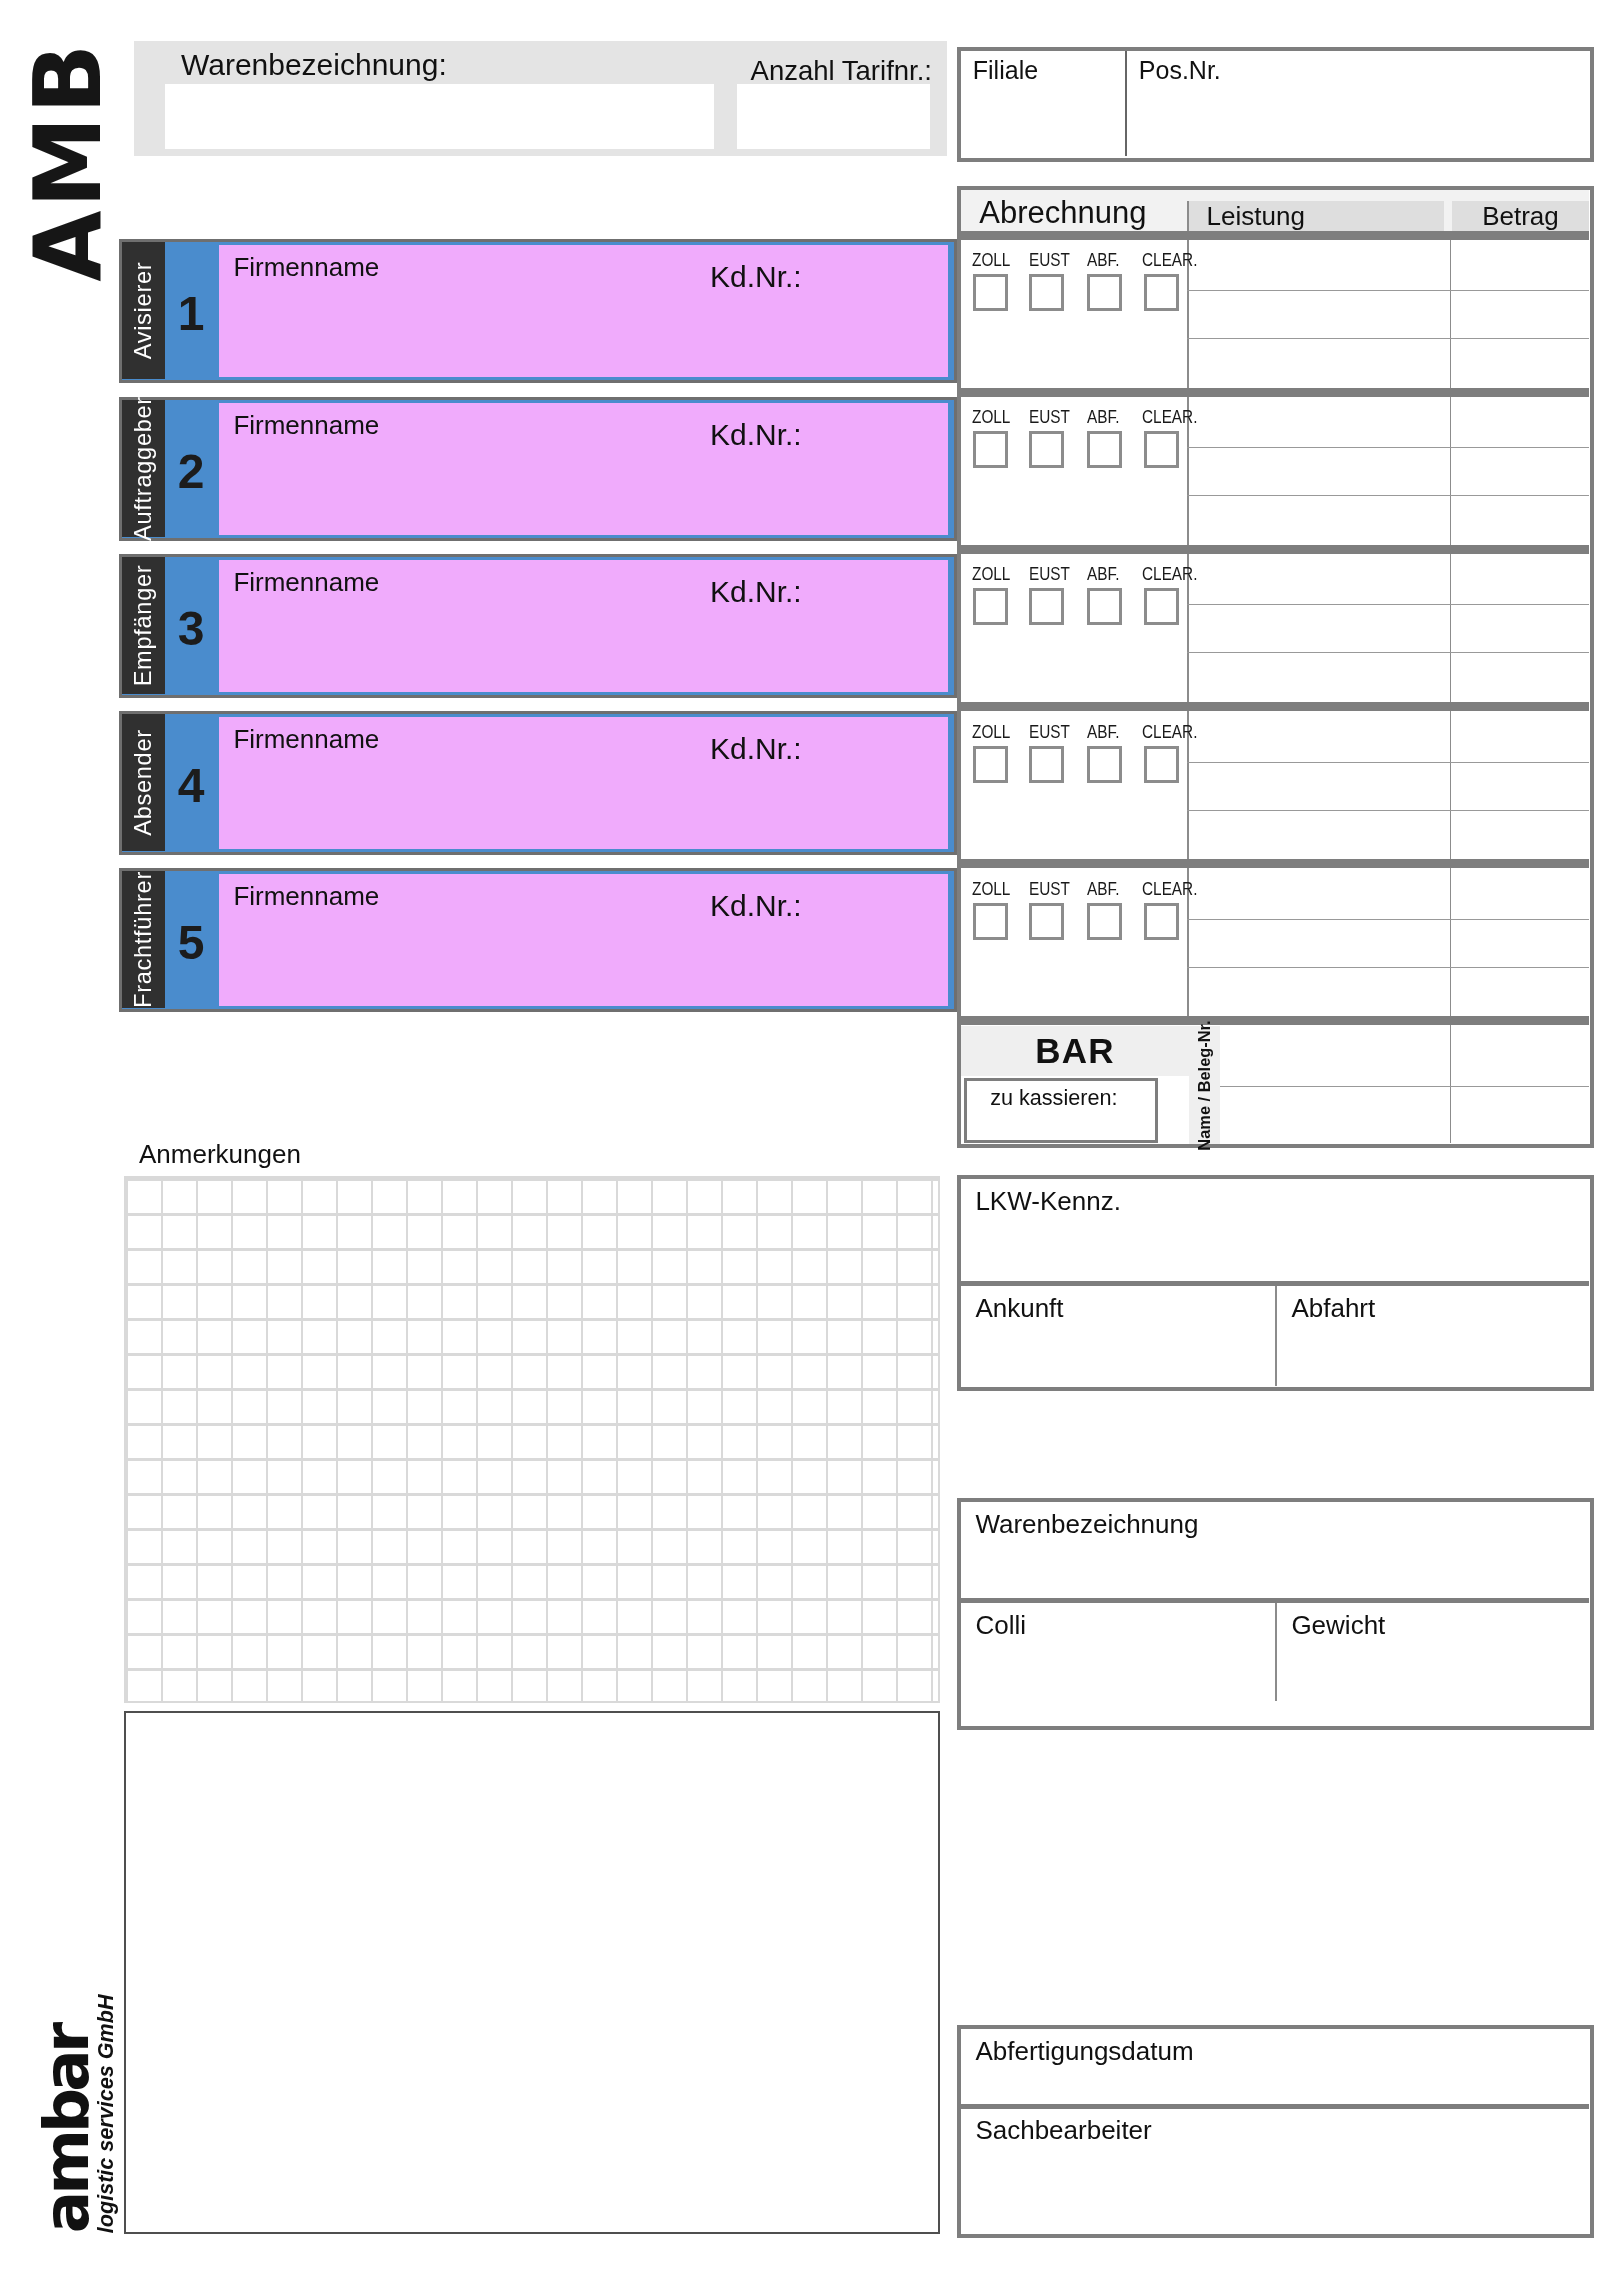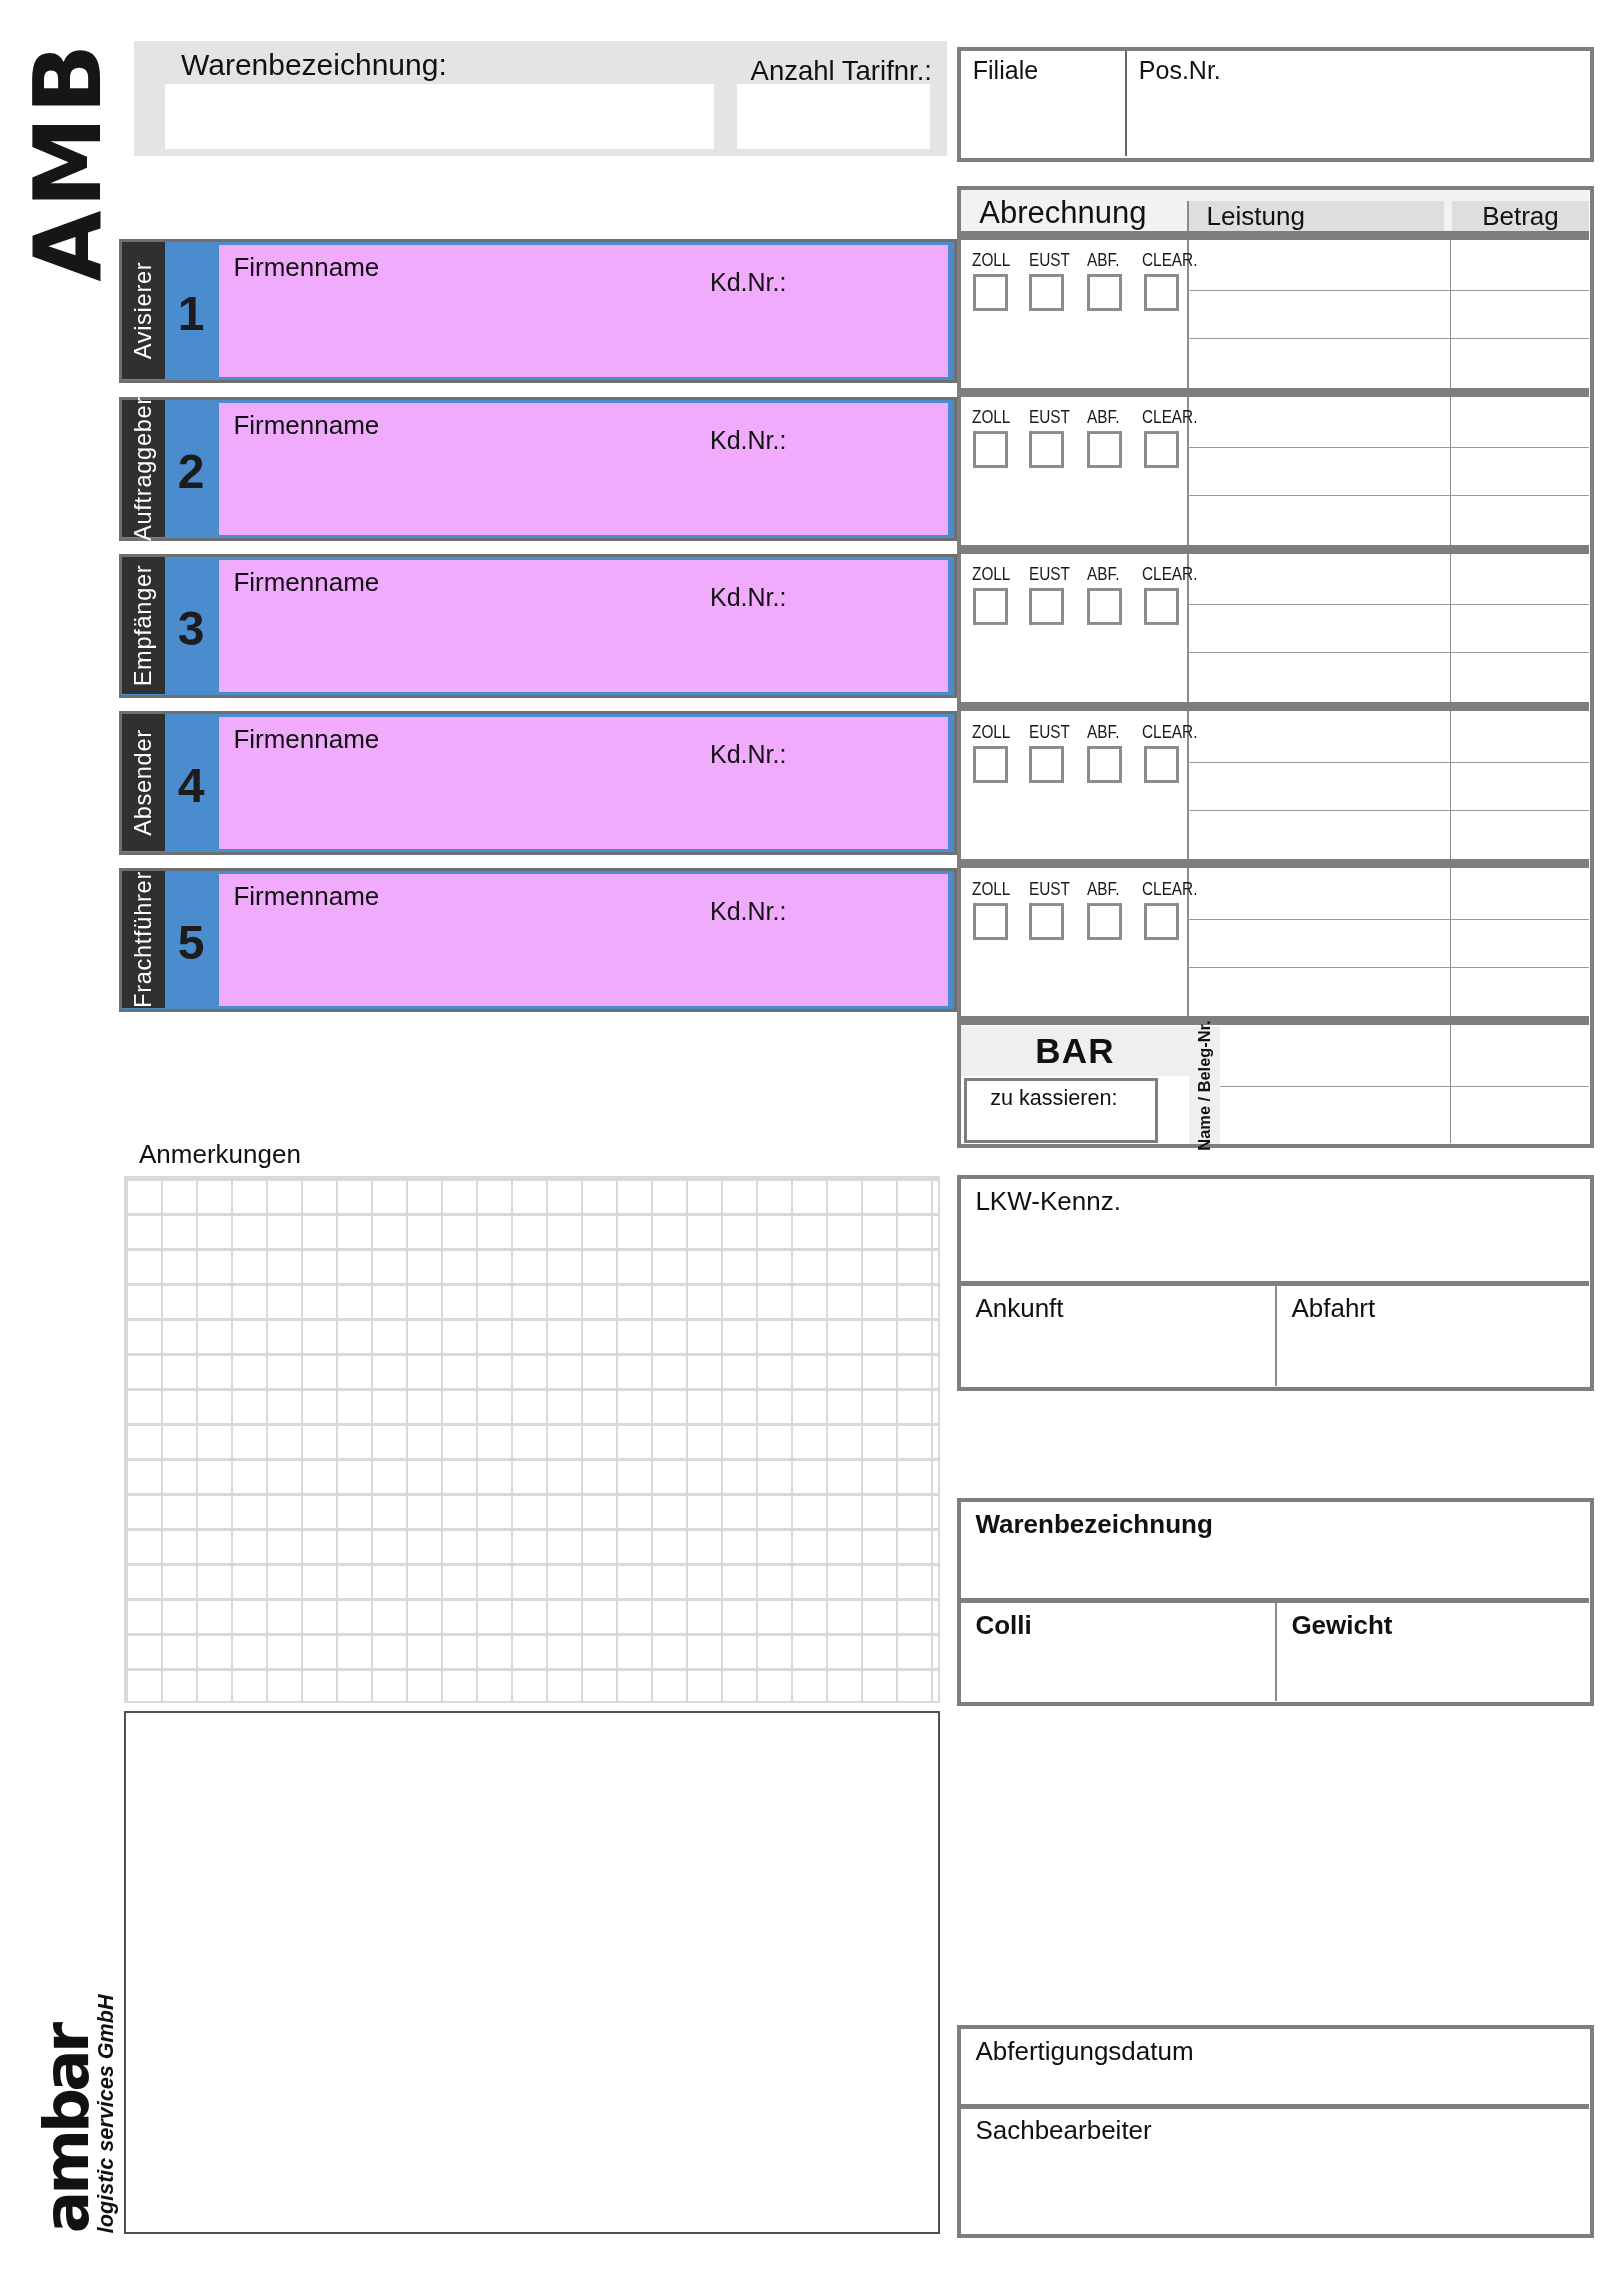--- a/index.html
+++ b/index.html
@@ -33,21 +33,21 @@
   
   .prow{position:absolute;left:119px;width:838px;height:144px;
         border:3.3px solid #6f6f6f;box-sizing:border-box;background:#4a8ccd;}
   .r1{top:239px;} .r2{top:397px;} .r3{top:554px;} .r4{top:711px;} .r5{top:868px;}
   .rolestrip{left:0;top:0;width:43px;height:137px;background:#303030;}
   .rolestrip>span{color:#ffffff;font-size:23.6px;letter-spacing:0.7px;}
   .num{position:absolute;left:43px;top:39px;width:52px;height:65px;
        font-size:48px;font-weight:bold;color:#1c1c1c;text-align:center;line-height:65px;}
   .whitebox{position:absolute;left:97px;top:3.3px;right:6.5px;bottom:3.3px;background:#f0abfc;}
   .fn-lbl{position:absolute;left:14.4px;top:6.5px;font-size:26px;}
-  .kd-lbl{position:absolute;left:491px;top:23px;font-size:25px;}
+  .kd-lbl{position:absolute;left:491px;top:15px;font-size:30px;}
 
   
   .abr-panel{left:957px;top:186px;width:637px;height:962px;background:#ffffff;
              border:4.6px solid #7e7e7e;box-sizing:border-box;}
   .abr-header{position:absolute;left:0;top:0;width:628px;height:41px;background:#f2f2f2;}
   .abr-title{position:absolute;left:18.3px;top:5.2px;font-size:31px;}
   .colhead{position:absolute;top:11px;height:30px;background:#dedede;font-size:26px;line-height:30px;}
   .leist{left:226px;width:257px;padding-left:19.6px;box-sizing:border-box;}
   .betr{left:491px;width:137px;text-align:center;}
   .band{position:absolute;left:0;width:628px;height:9.2px;background:#7e7e7e;}
@@ -84,21 +84,21 @@
             background-image:linear-gradient(to right,#d9d9d9 2px,transparent 2px),
                              linear-gradient(to bottom,#d9d9d9 2.6px,transparent 2.6px);
             background-size:35px 35px;}
   .bigbox{left:124px;top:1711px;width:816px;height:523px;background:#fff;
           border:2.6px solid #4f4f4f;box-sizing:border-box;}
 
   
   .panel{position:absolute;left:957px;width:637px;background:#fff;
          border:4.6px solid #7e7e7e;box-sizing:border-box;}
   .lkw-panel{top:1175px;height:216px;}
-  .ware-panel{top:1498px;height:208px;font-weight:bold;}
+  .ware-panel{top:1498px;height:232px;}
   .datum-panel{top:2025px;height:213px;}
   .plabel{position:absolute;left:14.4px;top:6.5px;font-size:26px;}
   .hdiv{position:absolute;left:0;width:628px;background:#7e7e7e;height:4.6px;}
   .vdiv{position:absolute;width:2px;background:#8c8c8c;}
   .subcell-lbl{font-size:26px;position:absolute;top:6.5px;left:14.4px;}
 
   
   .logo-ambar{left:41px;top:2001px;width:77px;height:226px;}
   .logo-ambar>span{display:flex;flex-direction:column;align-items:flex-start;}
   .ambar-word{font-size:63px;font-weight:bold;letter-spacing:-3.9px;line-height:.82;

